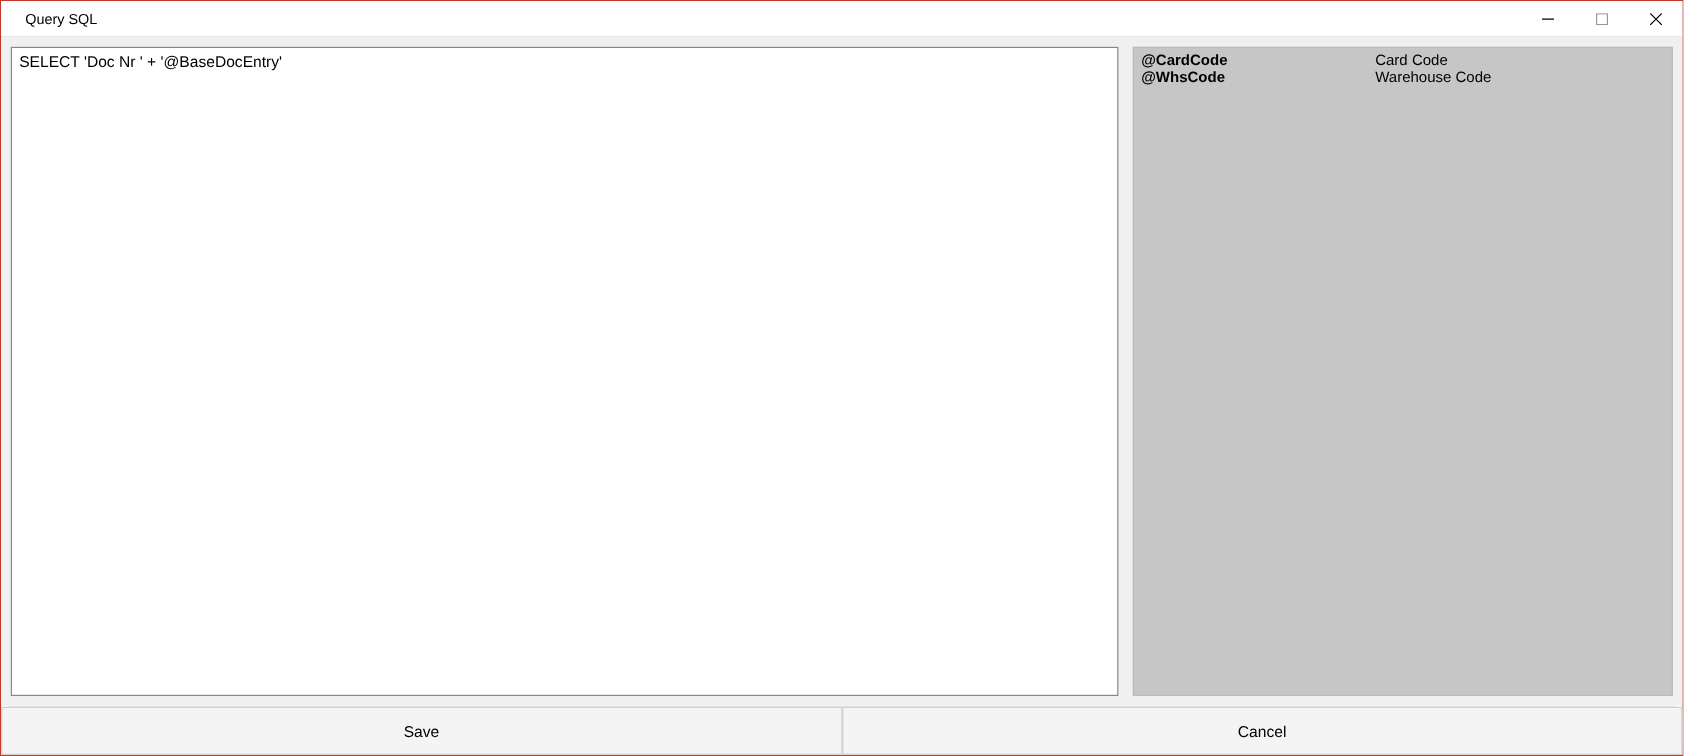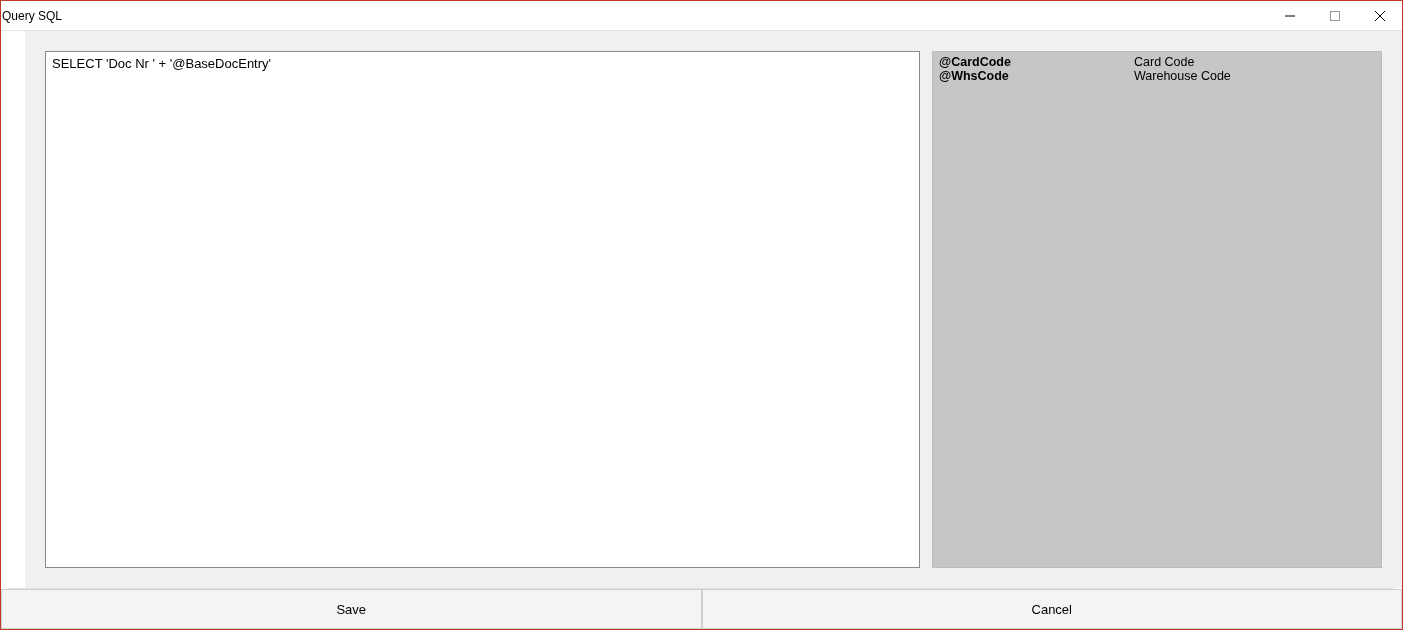--- a/index.html
+++ b/index.html
@@ -21,21 +21,21 @@
   .titlebar {
     height: 30px;
     display: flex;
     align-items: center;
     justify-content: space-between;
     background: #fff;
     border-bottom: 1px solid #e5e5e5;
     box-sizing: border-box;
   }
   .titlebar .title {
-    padding-left: 1px;
+    padding-left: 20px;
     font-size: 12px;
     color: #000;
   }
   .window-controls {
     display: flex;
     height: 100%;
   }
   .window-controls .ctl {
     width: 45px;
     display: flex;
@@ -44,26 +44,25 @@
   }
   .window-controls .ctl svg {
     display: block;
   }
   .window-controls .max {
     opacity: 0.4;
   }
   .content {
     flex: 1 1 auto;
     display: flex;
-    padding: 20px;
+    padding: 8px;
     gap: 12px;
     background: #f0f0f0;
     box-sizing: border-box;
     overflow: hidden;
-    margin-left: 24px;
   }
   .editor-wrap {
     flex: 1 1 auto;
     position: relative;
     display: flex;
   }
   .editor {
     flex: 1 1 auto;
     border: 1px solid #888;
     background: #fff;

